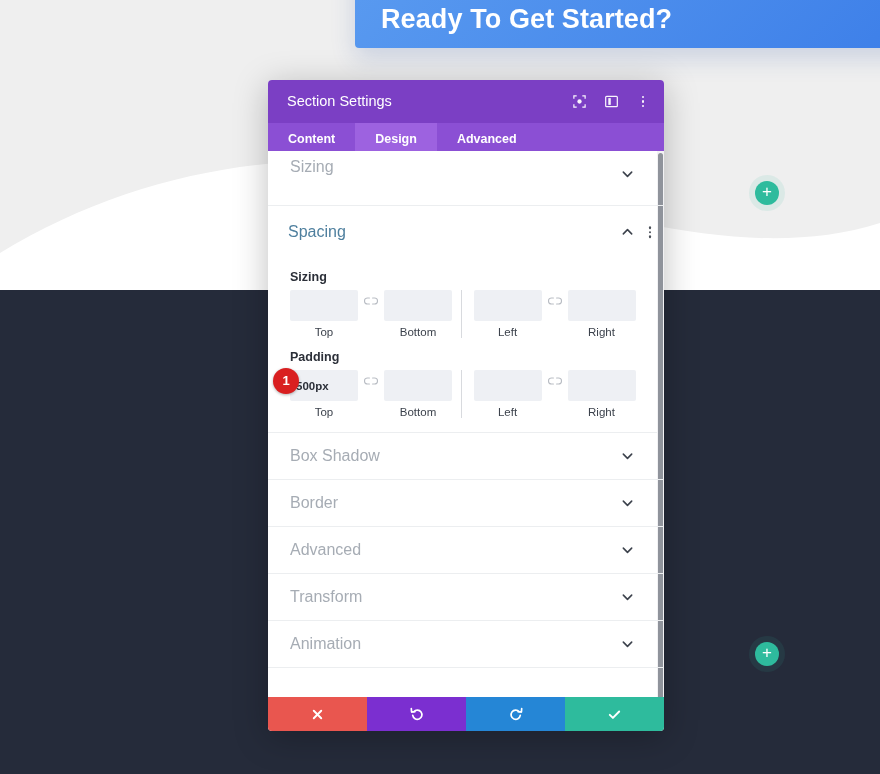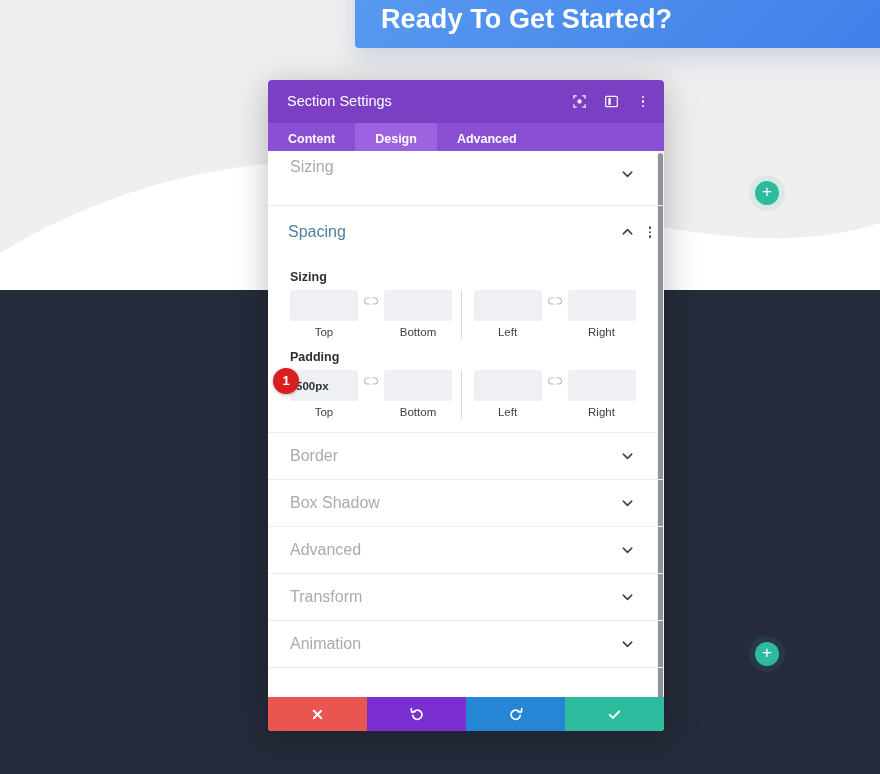--- a/index.html
+++ b/index.html
@@ -487,29 +487,29 @@
             </div>
             <div class="cell">
               <input class="inp" type="text" value="" style="">
               <div class="sub">Right</div>
             </div>
           </div>
         </div>
       </div>
 
       <div class="toggle-row">
+        <div class="toggle-title">Box Shadow</div>
+        <div class="chev">
+          <svg width="13" height="13" viewBox="0 0 14 14" fill="none" stroke="#3c424c" stroke-width="1.7" stroke-linecap="round" stroke-linejoin="round">
+              <path d="M2.5 5 L7 9.5 L11.5 5"></path>
+            </svg>
+        </div>
+      </div>
+      <div class="toggle-row">
         <div class="toggle-title">Border</div>
-        <div class="chev">
-          <svg width="13" height="13" viewBox="0 0 14 14" fill="none" stroke="#3c424c" stroke-width="1.7" stroke-linecap="round" stroke-linejoin="round">
-              <path d="M2.5 5 L7 9.5 L11.5 5"></path>
-            </svg>
-        </div>
-      </div>
-      <div class="toggle-row">
-        <div class="toggle-title">Box Shadow</div>
         <div class="chev">
           <svg width="13" height="13" viewBox="0 0 14 14" fill="none" stroke="#3c424c" stroke-width="1.7" stroke-linecap="round" stroke-linejoin="round">
               <path d="M2.5 5 L7 9.5 L11.5 5"></path>
             </svg>
         </div>
       </div>
       <div class="toggle-row">
         <div class="toggle-title">Advanced</div>
         <div class="chev">
           <svg width="13" height="13" viewBox="0 0 14 14" fill="none" stroke="#3c424c" stroke-width="1.7" stroke-linecap="round" stroke-linejoin="round">

